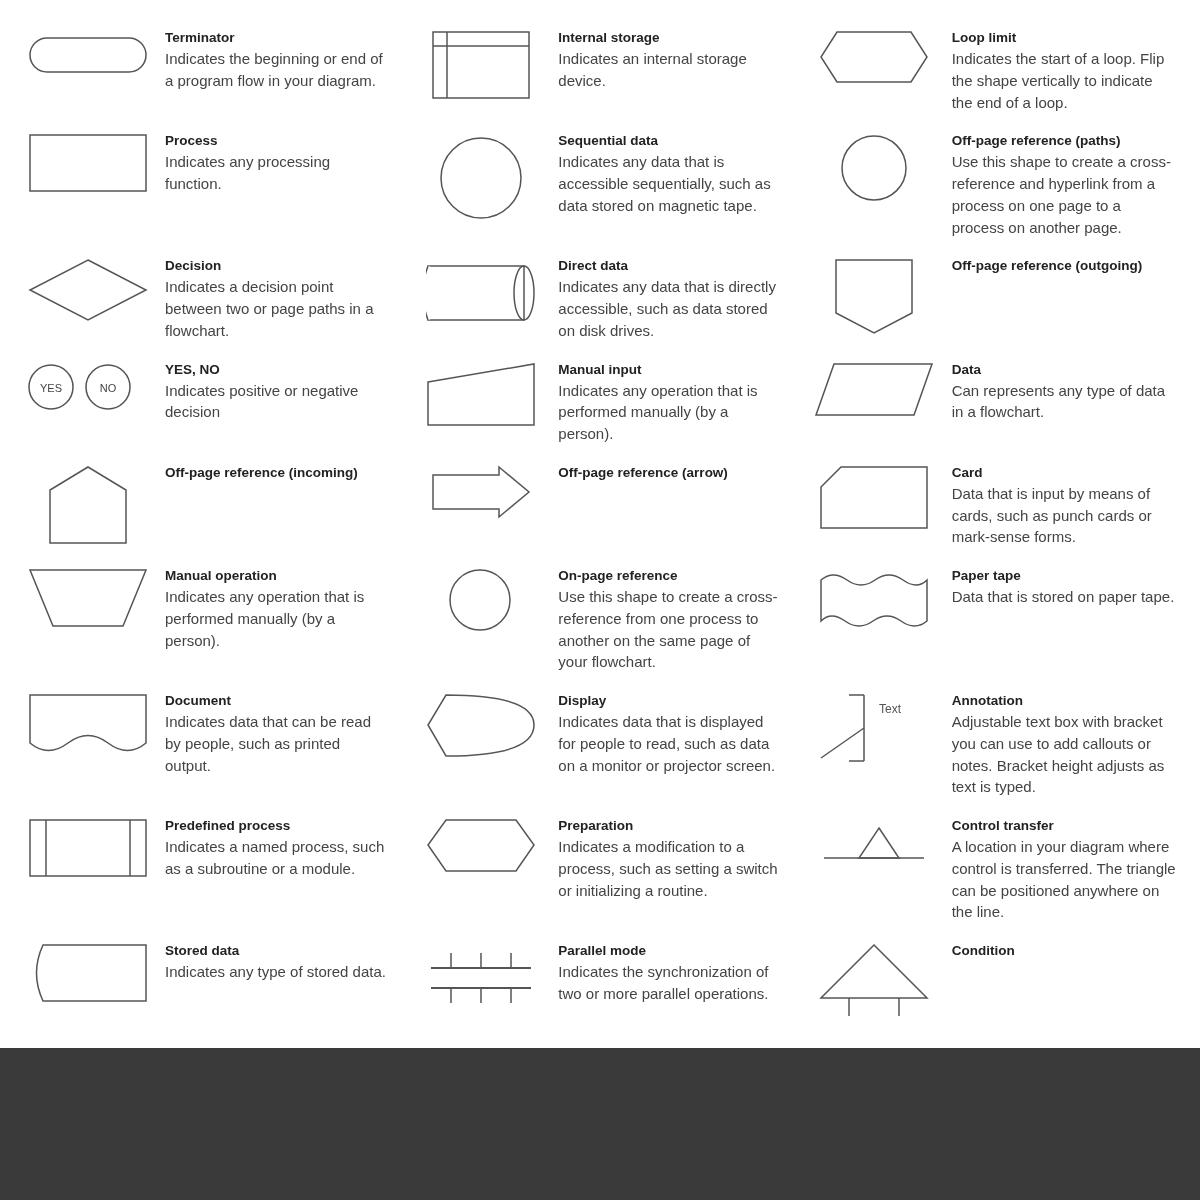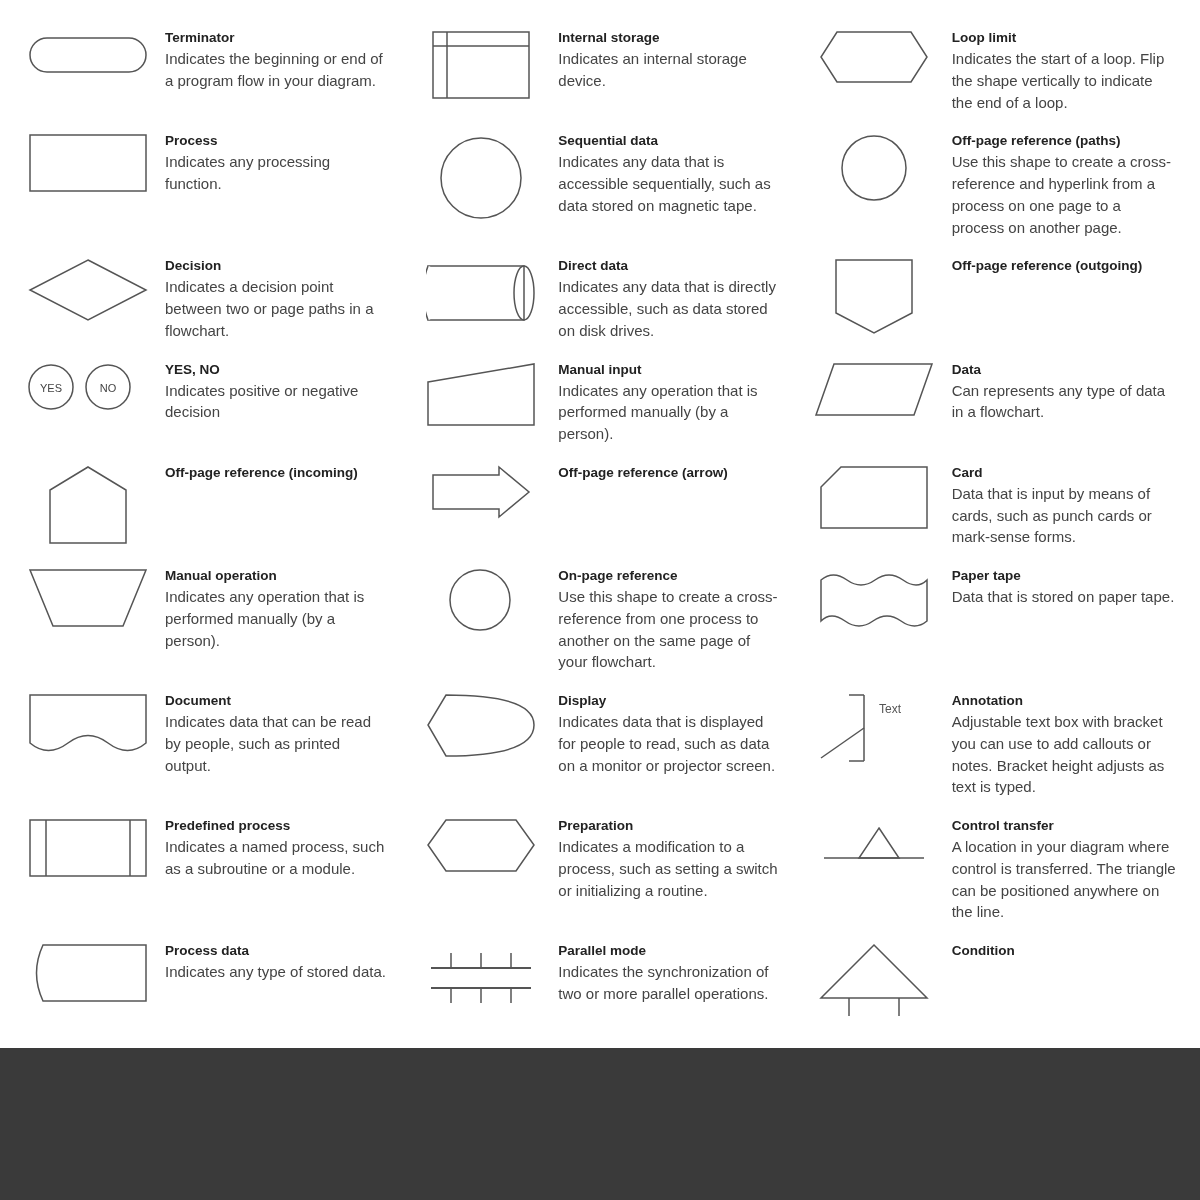--- a/index.html
+++ b/index.html
@@ -374,21 +374,21 @@
     </div>
 
     <div class="cell">
       <div class="shape-col">
         <svg width="120" height="60" viewBox="0 0 120 60">
 
           <path d="M15,2 L118,2 L118,58 L15,58 Q2,30 15,2 Z" fill="none" stroke="#555" stroke-width="1.5"></path>
         </svg>
       </div>
       <div class="text-col">
-        <div class="shape-title">Process data</div>
+        <div class="shape-title">Stored data</div>
         <div class="shape-desc">Indicates any type of stored data.</div>
       </div>
     </div>
 
     <div class="cell">
       <div class="shape-col">
         <svg width="110" height="70" viewBox="0 0 110 70">
           <line x1="5" y1="25" x2="105" y2="25" stroke="#555" stroke-width="2"></line>
           <line x1="5" y1="45" x2="105" y2="45" stroke="#555" stroke-width="2"></line>
           <line x1="25" y1="10" x2="25" y2="25" stroke="#555" stroke-width="1.5"></line>

